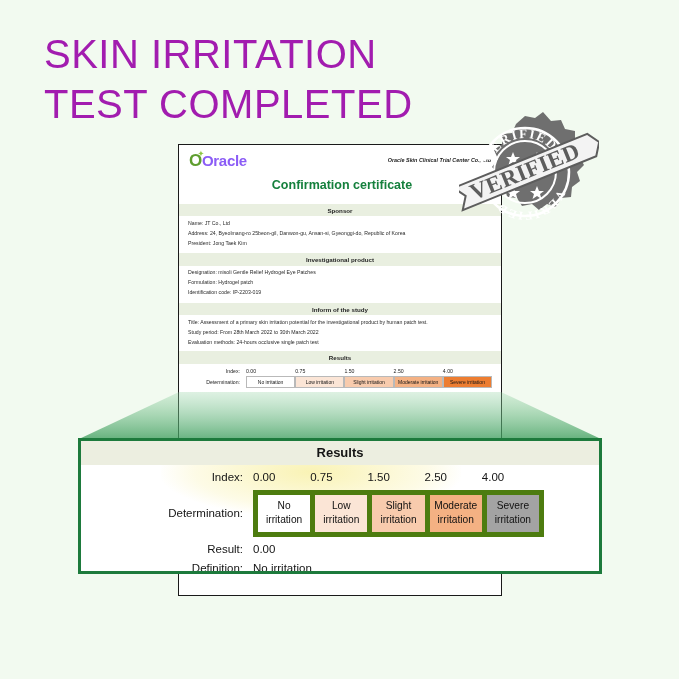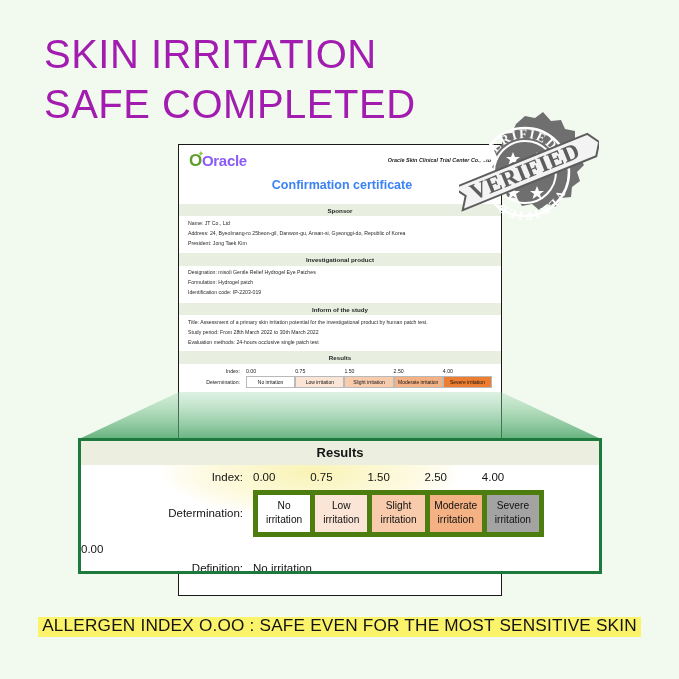--- a/index.html
+++ b/index.html
@@ -66,21 +66,21 @@
   }
   .logo .word { color:#8b5cf6; }
   .doc-org {
     font-size: 5.4px; font-style: italic; font-weight: bold;
     color: #222; margin-top: 5px; white-space: nowrap;
   }
   .doc-title {
     text-align: center;
     font-size: 12.5px;
     font-weight: bold;
-    color: #3b82f6;
+    color: #15803d;
     margin: 9px 0 12px 4px;
   }
   .band {
     background: #e9efe0;
     text-align: center;
     font-size: 6.2px;
     font-weight: bold;
     color: #1f1f1f;
     padding: 2.6px 0;
     margin: 0;
@@ -185,21 +185,21 @@
     white-space: nowrap;
   }
 </style>
 </head>
 <body>
 
 <div id="stage">
 
   <div class="headline">
     <span class="l1">SKIN IRRITATION</span>
-    <span class="l2">SAFE COMPLETED</span>
+    <span class="l2">TEST COMPLETED</span>
   </div>
 
   <div class="doc">
     <div class="doc-inner">
 
       <div class="doc-top">
         <div class="logo">
           <span class="mark">O</span><span class="leaf">✦</span><span class="word">Oracle</span>
         </div>
         <div class="doc-org">Oracle Skin Clinical Trial Center Co., Ltd</div>
@@ -324,28 +324,26 @@
             <div>irritation</div>
           </div>
           <div class="cell" style="background:#a3a3a3">
             <div>Severe</div>
             <div>irritation</div>
           </div>
         </div>
       </div>
 
       <div class="c-row" style="margin-bottom:7px;">
+        <div class="c-label">Result:</div>
         <div class="plain-val">0.00</div>
       </div>
 
       <div class="c-row">
         <div class="c-label">Definition:</div>
         <div class="plain-val">No irritation</div>
       </div>
 
     </div>
   </div>
 
-  <div class="banner">
-    <span class="txt">ALLERGEN INDEX O.OO : SAFE EVEN FOR THE MOST SENSITIVE SKIN</span>
-  </div>
 
 </div>
 
 </body></html>

